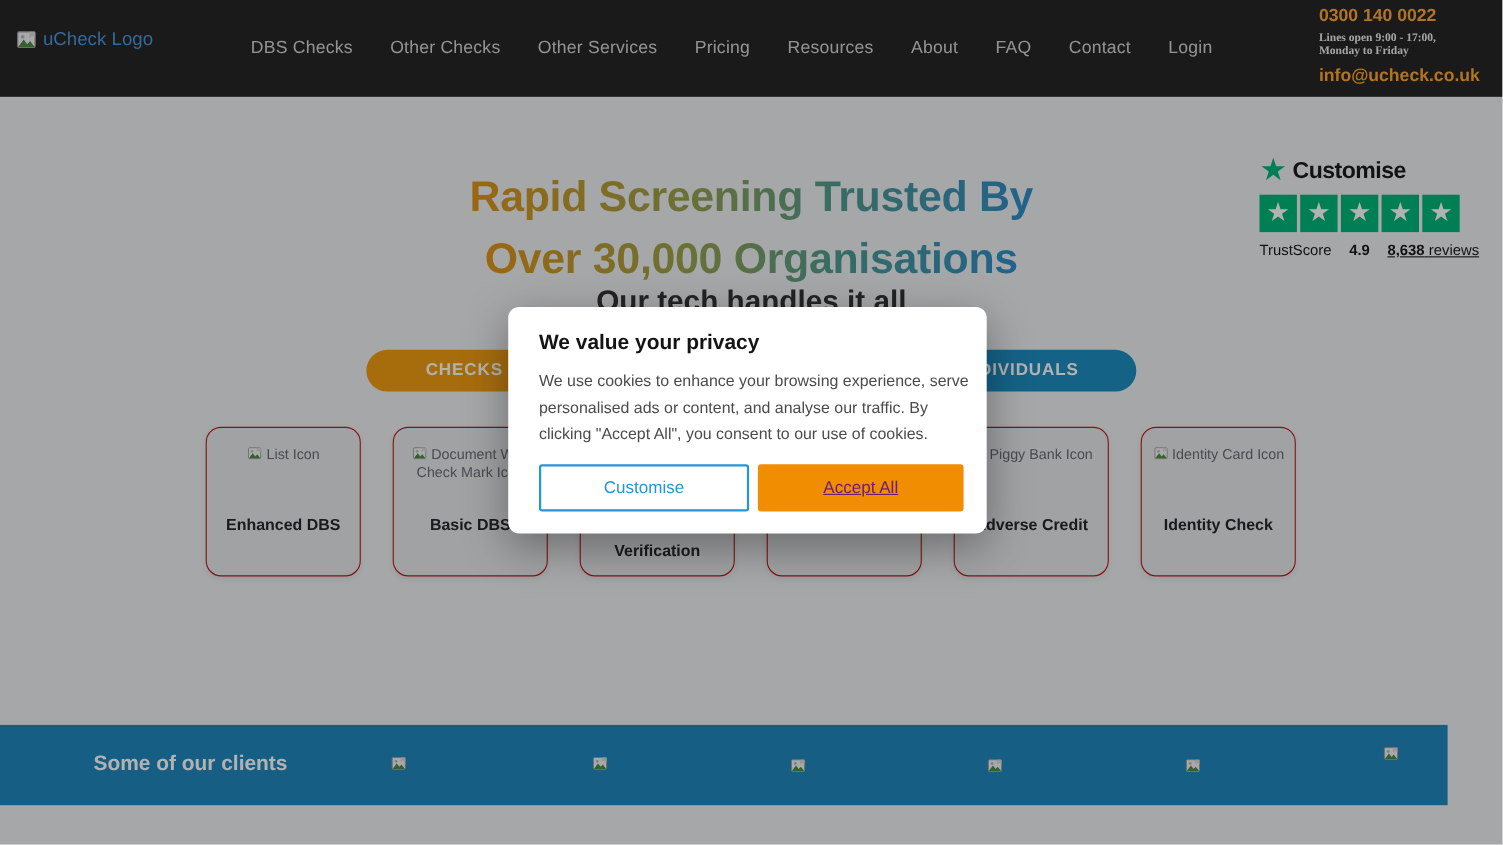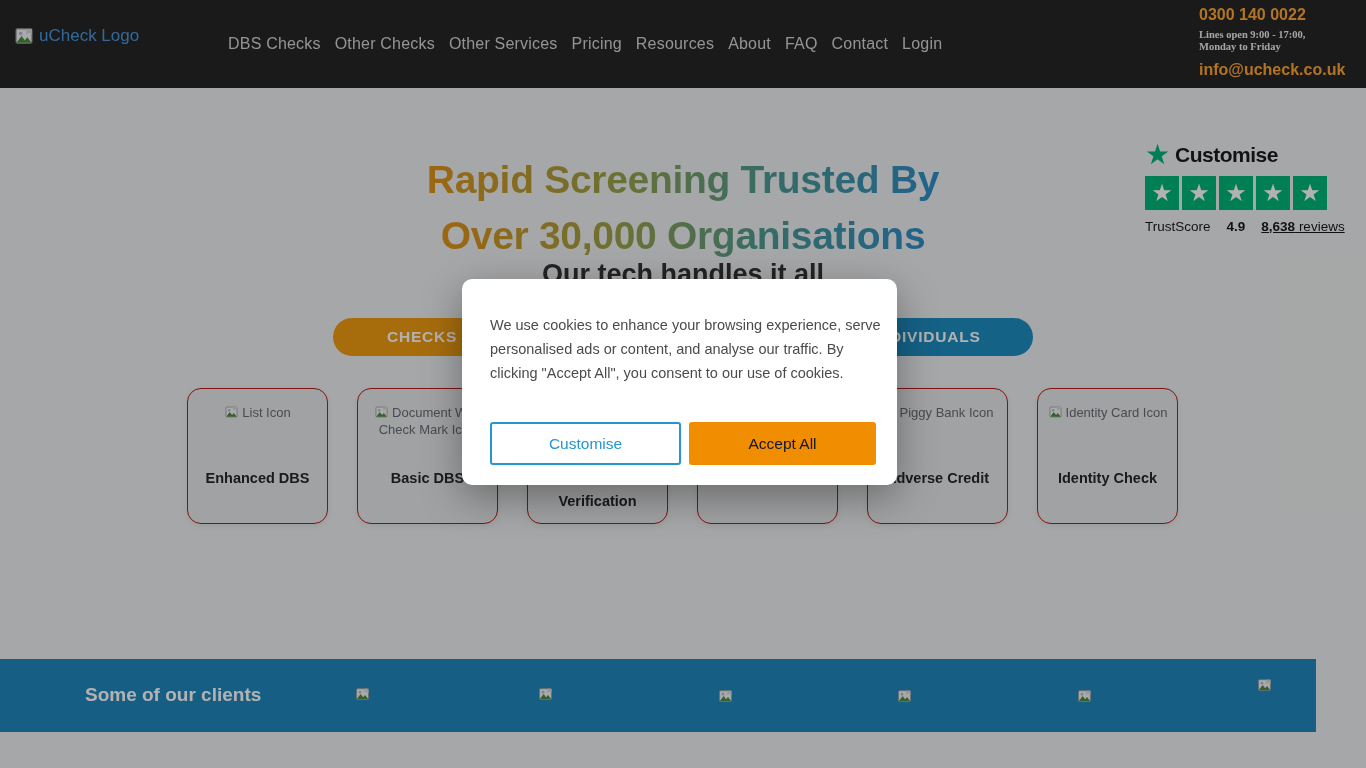--- a/index.html
+++ b/index.html
@@ -4,21 +4,21 @@
 <style>
   * { margin:0; padding:0; box-sizing:border-box; }
   html,body { width:1366px; height:768px; overflow:hidden; }
   body { font-family:"Liberation Sans", sans-serif; }
   .page { position:relative; width:1366px; height:768px; background:#eef0f1; overflow:hidden; }
 
   
   .nav { position:absolute; left:0; top:0; width:1366px; height:88px; background:#262626; z-index:1; }
   .logo { position:absolute; left:13px; top:26px; display:flex; align-items:center; gap:4px; text-decoration:none; cursor:pointer; }
   .logo-text { font-size:17px; color:#4a97dd; }
-  .menu { position:absolute; left:228px; top:0; height:88px; display:flex; align-items:center; gap:14px; }
+  .menu { position:absolute; left:228px; top:0; height:88px; display:flex; align-items:center; gap:34px; }
   .menu a { color:#d4d4d4; font-size:16px; text-decoration:none; letter-spacing:0.2px; white-space:nowrap; cursor:pointer; }
   .contact { position:absolute; left:1199px; top:6px; width:165px; }
   .phone { display:block; color:#ffa733; font-size:16px; font-weight:bold; text-decoration:none; }
   .hours { margin-top:5px; color:#ececec; font-size:10.5px; font-weight:bold; line-height:12px;font-family:Liberation Serif, serif; }
   .email { display:block; margin-top:8px; color:#ffa733; font-size:16px; font-weight:bold; text-decoration:none; }
 
   
   .headline { position:absolute; left:0; right:0; top:152px; text-align:center; font-weight:bold; font-size:39px; line-height:56px; letter-spacing:-0.3px; }
   .hl-line { display:inline-block; background:linear-gradient(90deg,#e09418 0%,#99a24c 38%,#4e9b90 66%,#2f8dc9 100%); -webkit-background-clip:text; background-clip:text; color:transparent; }
   .subheading { position:absolute; left:0; right:0; top:259px; text-align:center; font-size:27px; font-weight:bold; color:#333; }
@@ -55,21 +55,21 @@
 
   
   .overlay { position:absolute; inset:0; background:rgba(0,0,0,0.30); z-index:40; }
   .modal { position:absolute; left:462px; top:279px; width:435px; height:206px; background:#fff; border-radius:10px; box-shadow:0 12px 40px rgba(0,0,0,0.35); z-index:50; padding:22px 21px 0 28px; overflow:hidden; }
   .modal-title { font-size:19px; font-weight:bold; color:#141414; }
   .modal-body { margin-top:12px; font-size:14.5px; line-height:24px; color:#4b4b4b; }
   .modal-body div { white-space:nowrap; }
   .modal-actions { position:absolute; left:28px; right:21px; bottom:20px; display:flex; gap:8px; }
   .modal-actions button { flex:1; height:43px; font-family:"Liberation Sans", sans-serif; font-size:15.5px; border-radius:3px; cursor:pointer; }
   .btn-customise { background:#fff; border:2px solid #2596d1; color:#2596d1; }
-  .btn-accept { background:#f08d00; border:none; color:#0f172a; }
+  .btn-accept { background:#f08d00; border:none; color:#701a75;text-decoration:underline; }
 
   .bimg { display:inline-block; }
   .logo-glyph { width:22px; height:20px; }
 </style>
 </head>
 <body>
 
 <svg width="0" height="0" style="position:absolute">
   <symbol id="bimg" viewBox="0 0 24 24">
     <rect x="2.5" y="3.5" width="19" height="17" rx="1.5" fill="#f3f3f3" stroke="#9e9e9e" stroke-width="1.4"></rect>
@@ -211,20 +211,21 @@
         <use href="#bimg" xlink:href="#bimg"></use>
       </svg>
     <svg class="bimg client-logo cl6">
         <use href="#bimg" xlink:href="#bimg"></use>
       </svg>
   </div>
 
   <div class="overlay"></div>
 
   <div class="modal">
+    <div class="modal-title">We value your privacy</div>
     <div class="modal-body">
       <div>We use cookies to enhance your browsing experience, serve</div>
       <div>personalised ads or content, and analyse our traffic. By</div>
       <div>clicking "Accept All", you consent to our use of cookies.</div>
     </div>
     <div class="modal-actions">
       <button class="btn-customise">Customise</button>
       <button class="btn-accept">Accept All</button>
     </div>
   </div>

